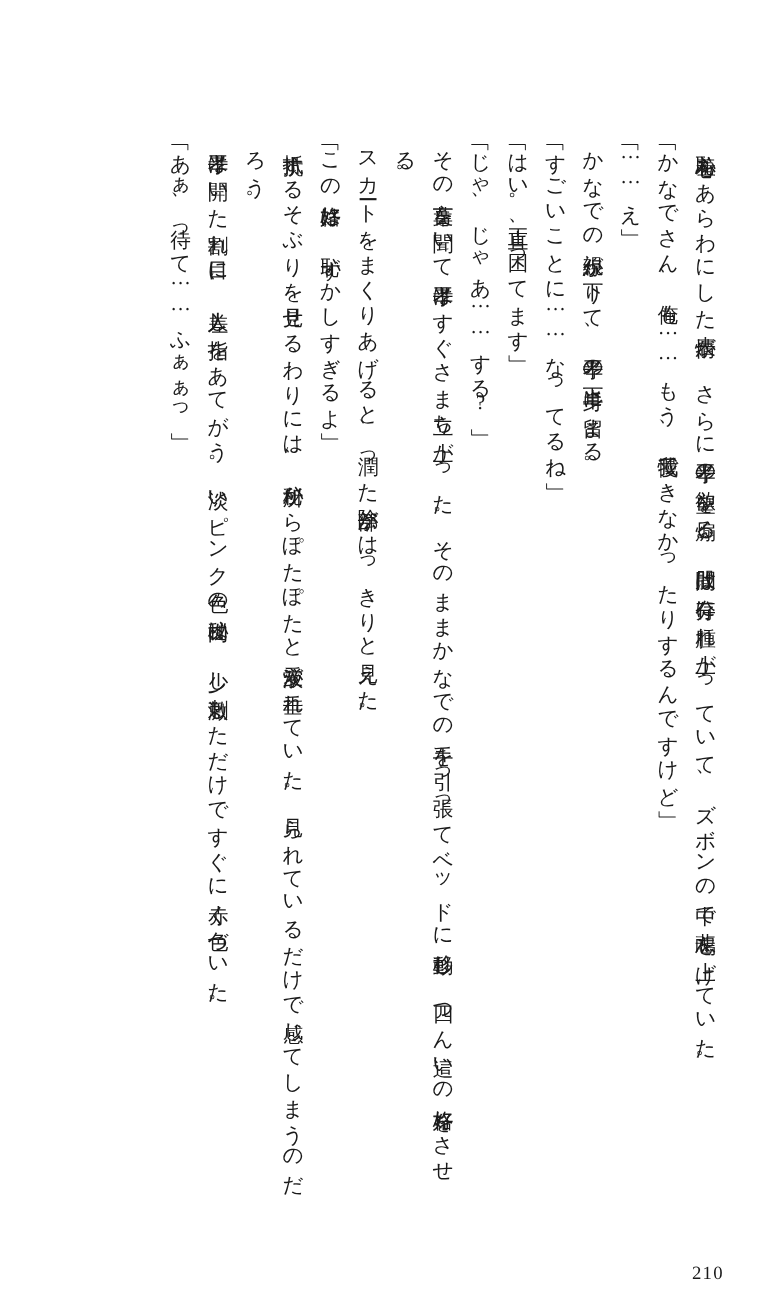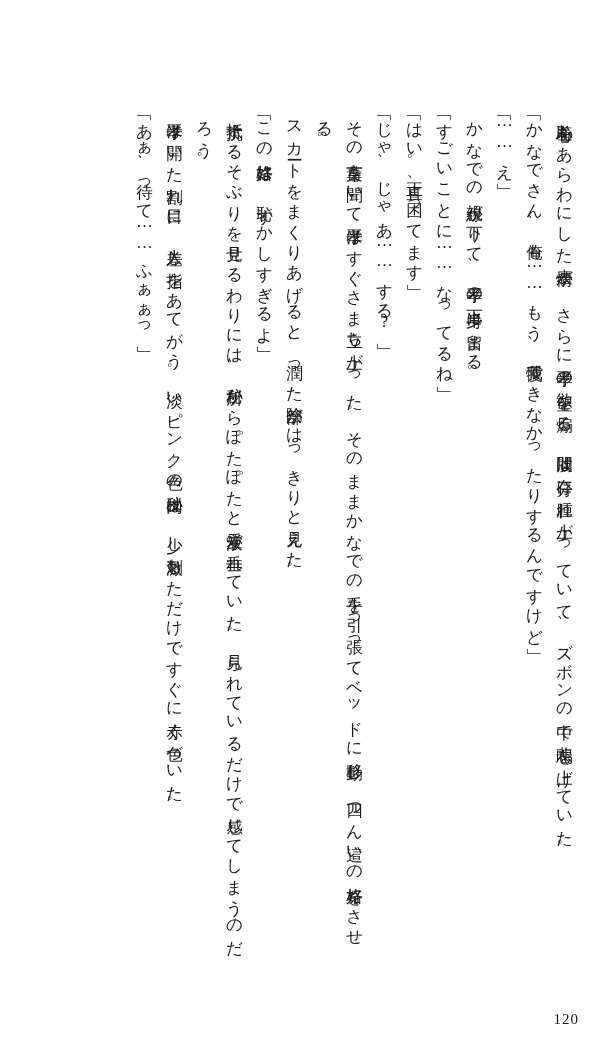--- a/index.html
+++ b/index.html
@@ -60,15 +60,15 @@
     <p>「はい。正直、困ってます」</p>
     <p>「じゃ、じゃあ……する?」</p>
     <p>その言葉を聞いて孝平はすぐさま立ち上がった。そのままかなでの手を引っ張ってベッドに移動し、四つん這いの格好をさせる。</p>
     <p>スカートをまくりあげると、潤った陰部がはっきりと見えた。</p>
     <p>「この格好は、恥ずかしすぎるよ」</p>
     <p>抵抗するそぶりを見せるわりには、秘所からぽたぽたと愛液が垂れていた。見られているだけで感じてしまうのだろう。</p>
     <p>孝平は開いた割れ目に、人差し指をあてがう。淡いピンク色の秘肉は、少し刺激しただけですぐに赤く色づいた。</p>
     <p>「あぁ、待って……ふぁぁっ」</p>
   </div>
 
-  <div class="page-number">120</div>
+  <div class="page-number">210</div>
 
 </div>
 
 </body></html>

